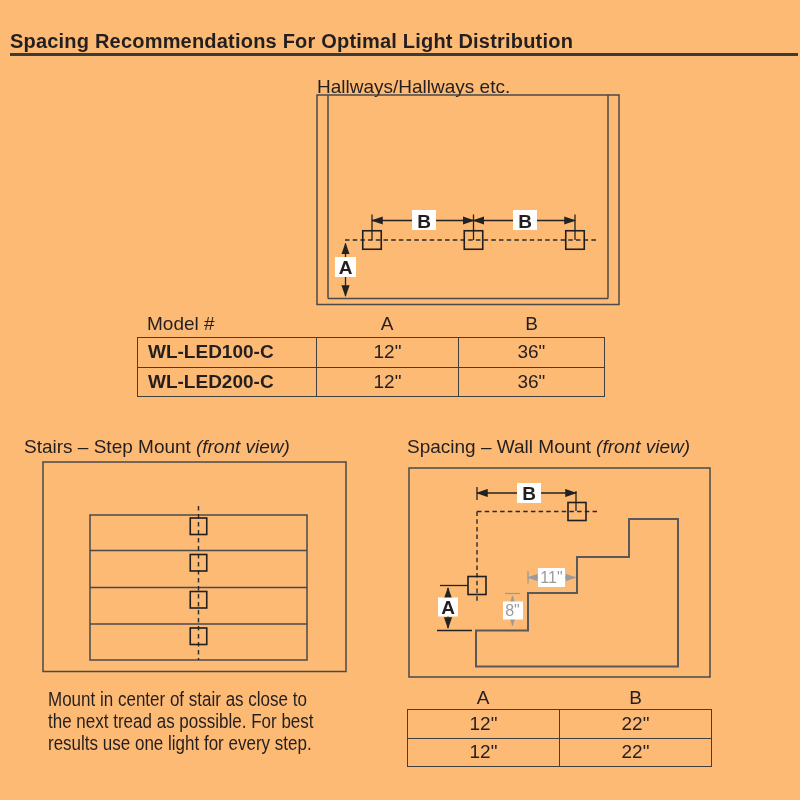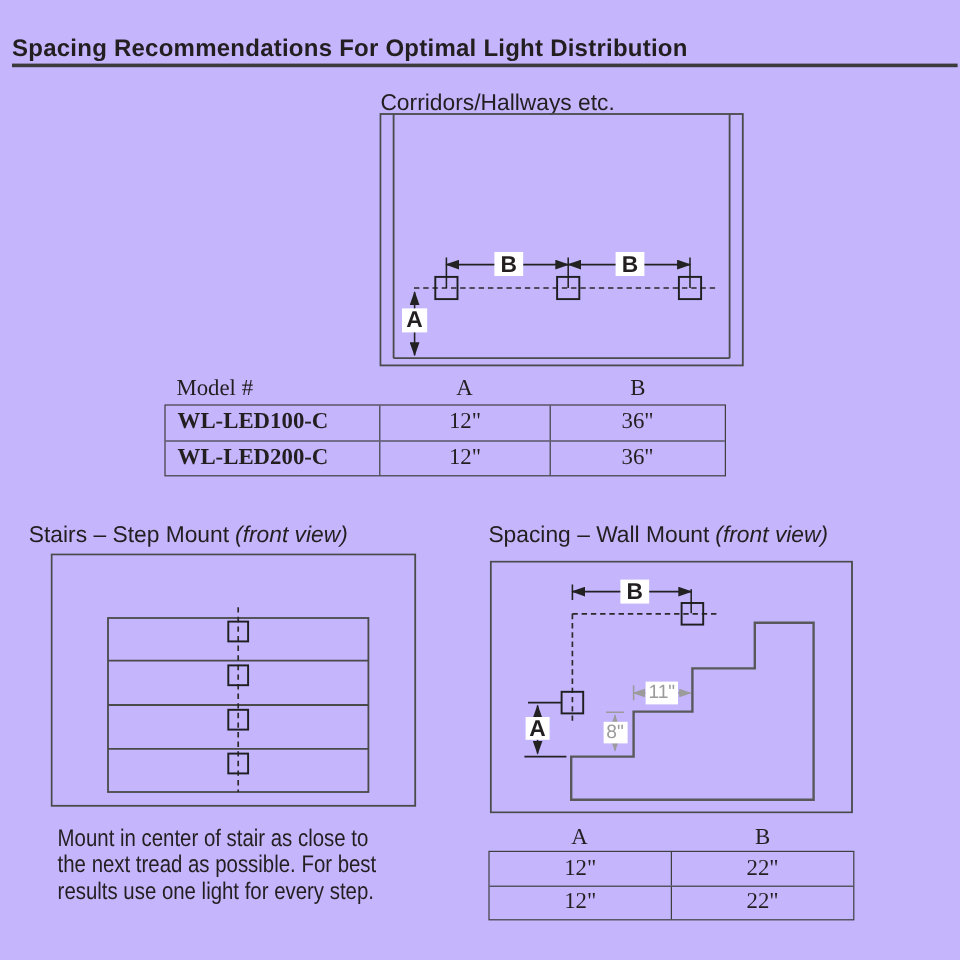--- a/index.html
+++ b/index.html
@@ -1,30 +1,30 @@
 <!DOCTYPE html>
 <html><head>
 <meta charset="utf-8">
 <style>
   html,body { margin:0; padding:0; background:#fff; }
   .page {
-    position:relative; width:800px; height:800px; background:#c4b5fd;
+    position:relative; width:800px; height:800px; background:#fdba74;
     font-family:"Liberation Sans", sans-serif; color:#231f20; overflow:hidden;
   }
   .abs { position:absolute; }
   .page-title {
     left:10px; top:30px; font-size:20px; font-weight:700; letter-spacing:0.2px;
     white-space:nowrap;
   }
   .title-rule { left:10px; top:53px; width:788px; height:3px; background:#3b3b3b; }
   .diagram-heading { font-size:19px; white-space:nowrap; }
   .diagram-heading .view { font-style:italic; margin-left:5px; }
 
   
-  .spec-table { font-size:19px;font-family:Liberation Serif, serif; }
+  .spec-table { font-size:19px; }
   .thead { display:flex; align-items:center; }
   .thead .hc { text-align:center; }
   .tbody { border:1.5px solid #3f3f3f; }
   .trow { display:flex; }
   .trow + .trow { border-top:1.5px solid #3f3f3f;justify-content:center; }
   .cell { display:flex; align-items:center; justify-content:center; box-sizing:border-box; }
   .cell.left { justify-content:flex-start; padding-left:10px; }
   .cell.vline { border-left:1.5px solid #3f3f3f; }
   .bold { font-weight:700; }
 
@@ -48,21 +48,21 @@
   .dim-gray  { font-size:16px; fill:#9b9b9b; }
 </style>
 </head>
 <body>
 
 <div class="page">
 
   <div class="abs page-title">Spacing Recommendations For Optimal Light Distribution</div>
   <div class="abs title-rule"></div>
 
-  <div class="abs diagram-heading" style="left:317px; top:76px;">Corridors/Hallways etc.</div>
+  <div class="abs diagram-heading" style="left:317px; top:76px;">Hallways/Hallways etc.</div>
 
   <svg class="abs" style="left:316px; top:94px;" width="304" height="212" viewBox="0 0 304 212">
     <defs>
       <marker id="c-arr" viewBox="0 0 10 7" refX="9.2" refY="3.5" markerWidth="9" markerHeight="6.3" orient="auto-start-reverse">
           <path d="M0,0 L10,3.5 L0,7 z" fill="#222"></path>
         </marker>
     </defs>
     <g>
       <rect x="1" y="1" width="302" height="209.5" fill="none" stroke="#4a4a4a" stroke-width="1.5"></rect>
       <line x1="12" y1="1" x2="12" y2="204.5" stroke="#4a4a4a" stroke-width="1.5"></line>

